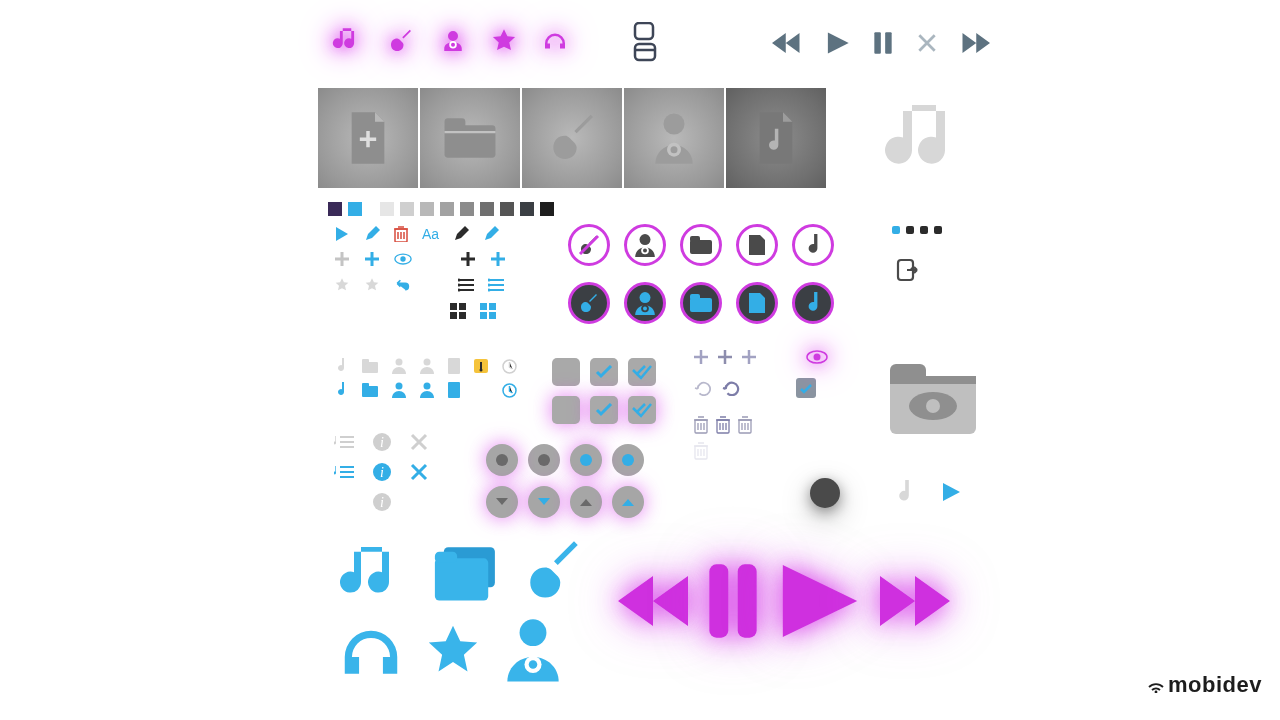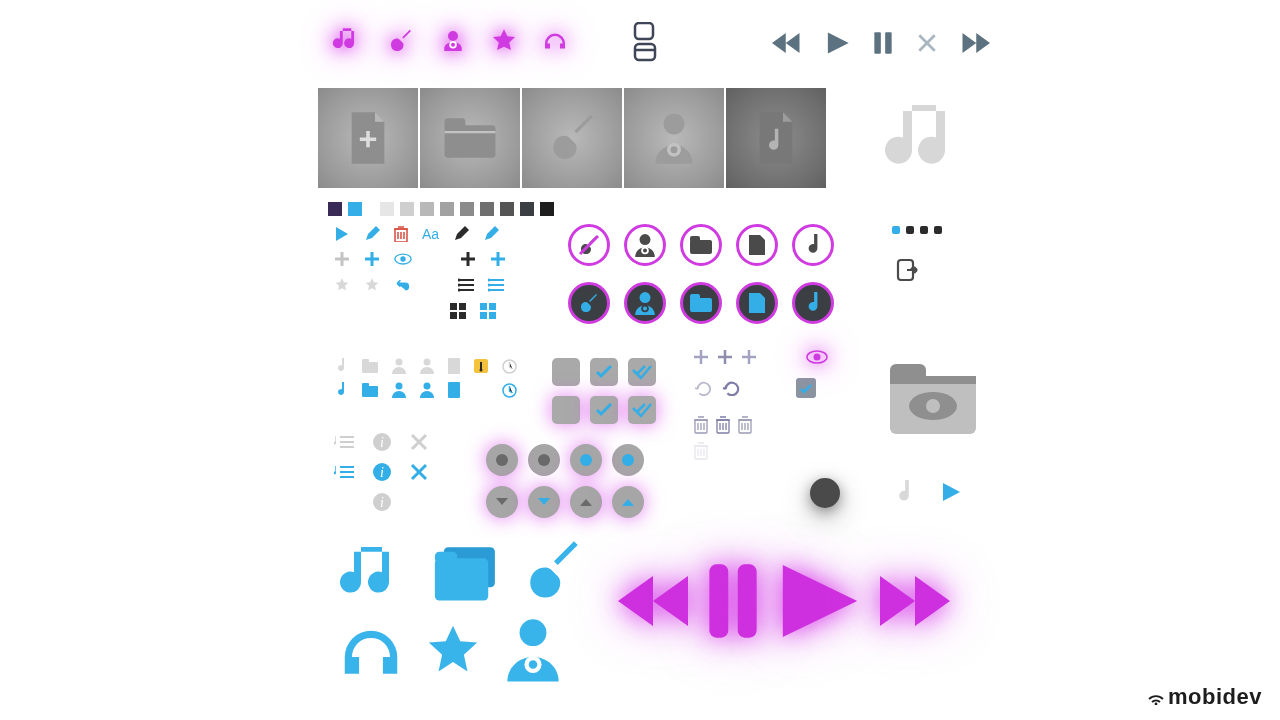--- a/index.html
+++ b/index.html
@@ -29,21 +29,21 @@
   .sq.glow{background:#a9a9a9;filter:drop-shadow(0 0 10px rgba(214,61,233,.7))}
 
   
   .rbtn{width:32px;height:32px;border-radius:50%;background:#a6a6a6;display:flex;align-items:center;justify-content:center}
   .rbtn.glow{filter:drop-shadow(0 0 10px rgba(214,61,233,.7))}
 
   
   .darkdot{width:30px;height:30px;border-radius:50%;background:#4a4a4a;box-shadow:0 4px 14px rgba(0,0,0,.4),0 10px 30px rgba(0,0,0,.25)}
 
   
-  .brand{position:absolute;right:18px;bottom:10px;font-weight:800;color:#1d1d1d;font-size:22px;letter-spacing:.5px;font-family:Arial,sans-serif}
+  .brand{position:absolute;right:18px;bottom:22px;font-weight:800;color:#1d1d1d;font-size:22px;letter-spacing:.5px;font-family:Arial,sans-serif}
   .brand .wifi{display:inline-block;vertical-align:middle;margin-right:3px}
 </style>
 </head>
 <body>
 
 <div class="abs row gap22" style="left:330px;top:24px">
   <span class="glow-pink">
       <svg width="34" height="34" viewBox="0 0 24 24">
         <path fill="#cf3be0" d="M9 3v10.5a3.5 3.5 0 1 1-2-3.16V5h10v8.5a3.5 3.5 0 1 1-2-3.16V3z"></path>
       </svg>

